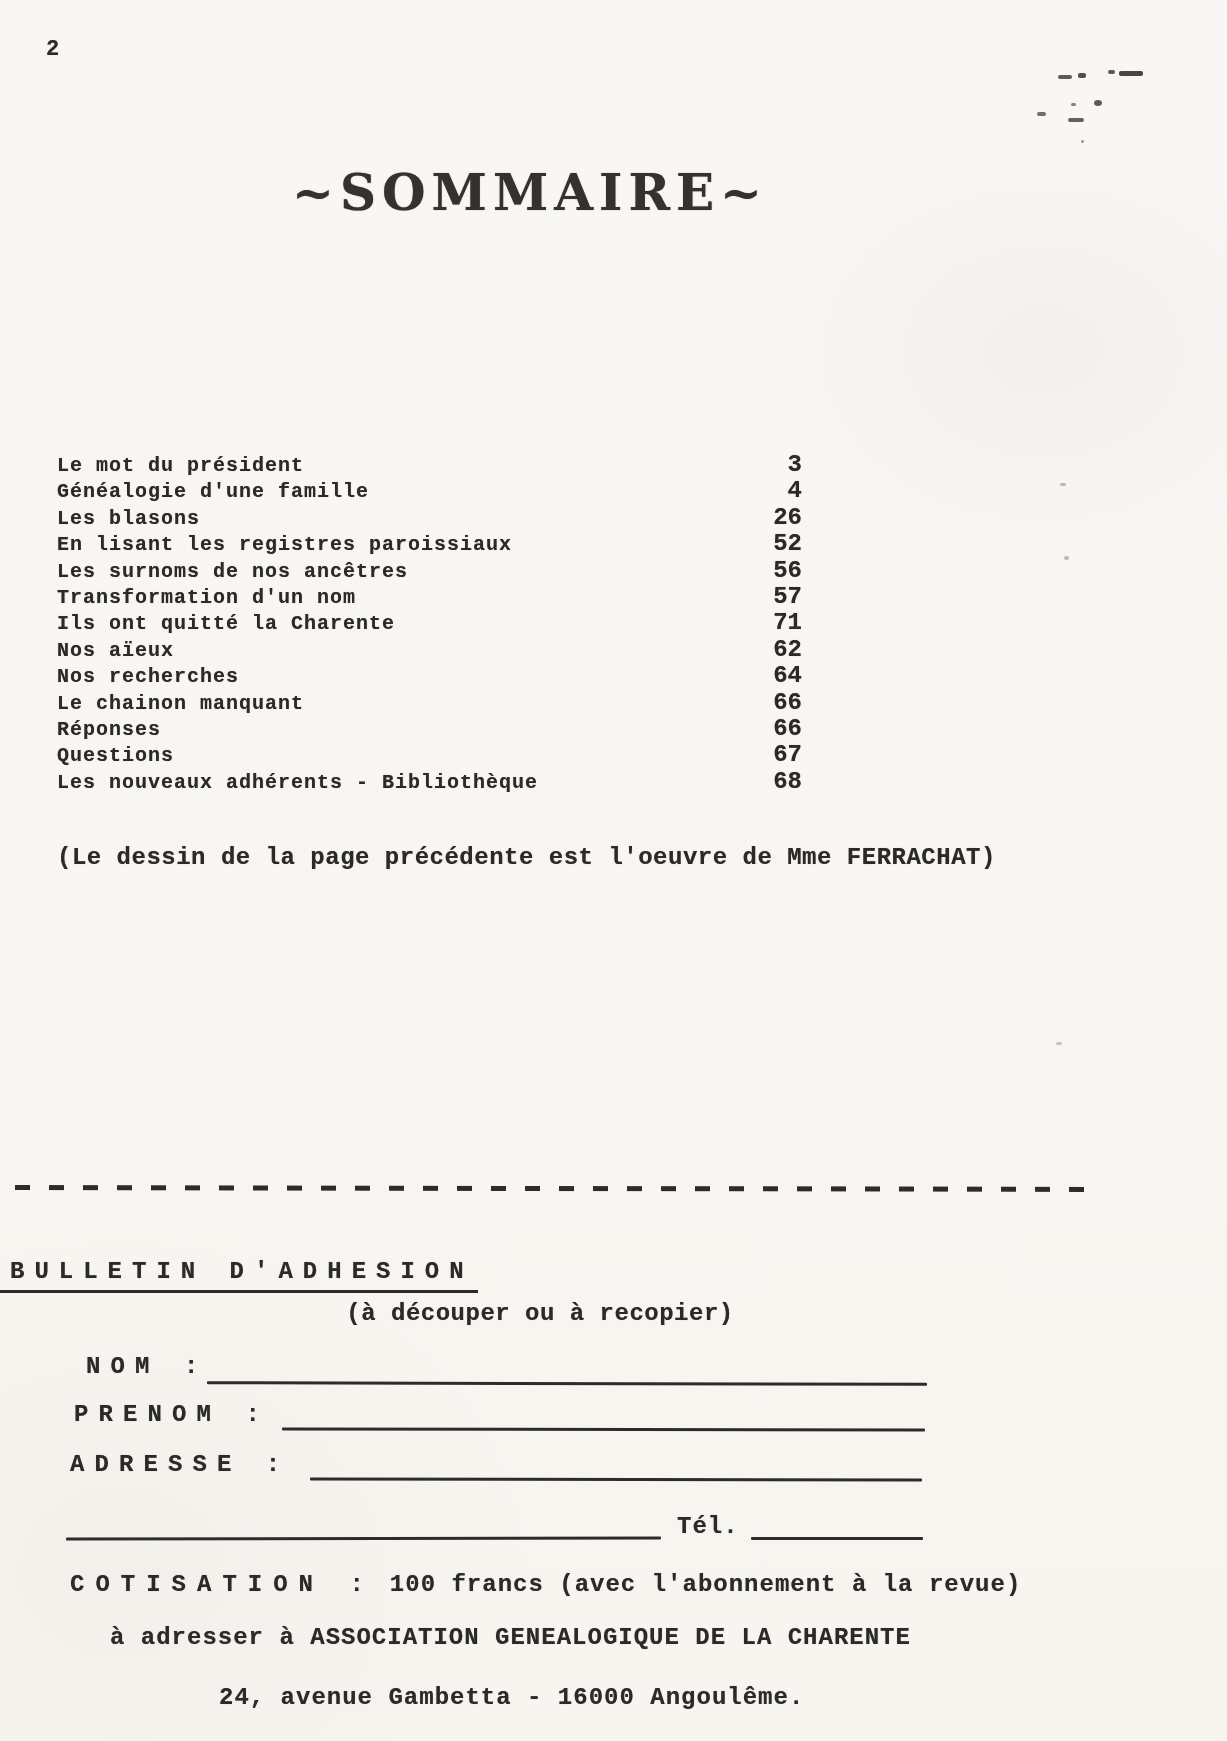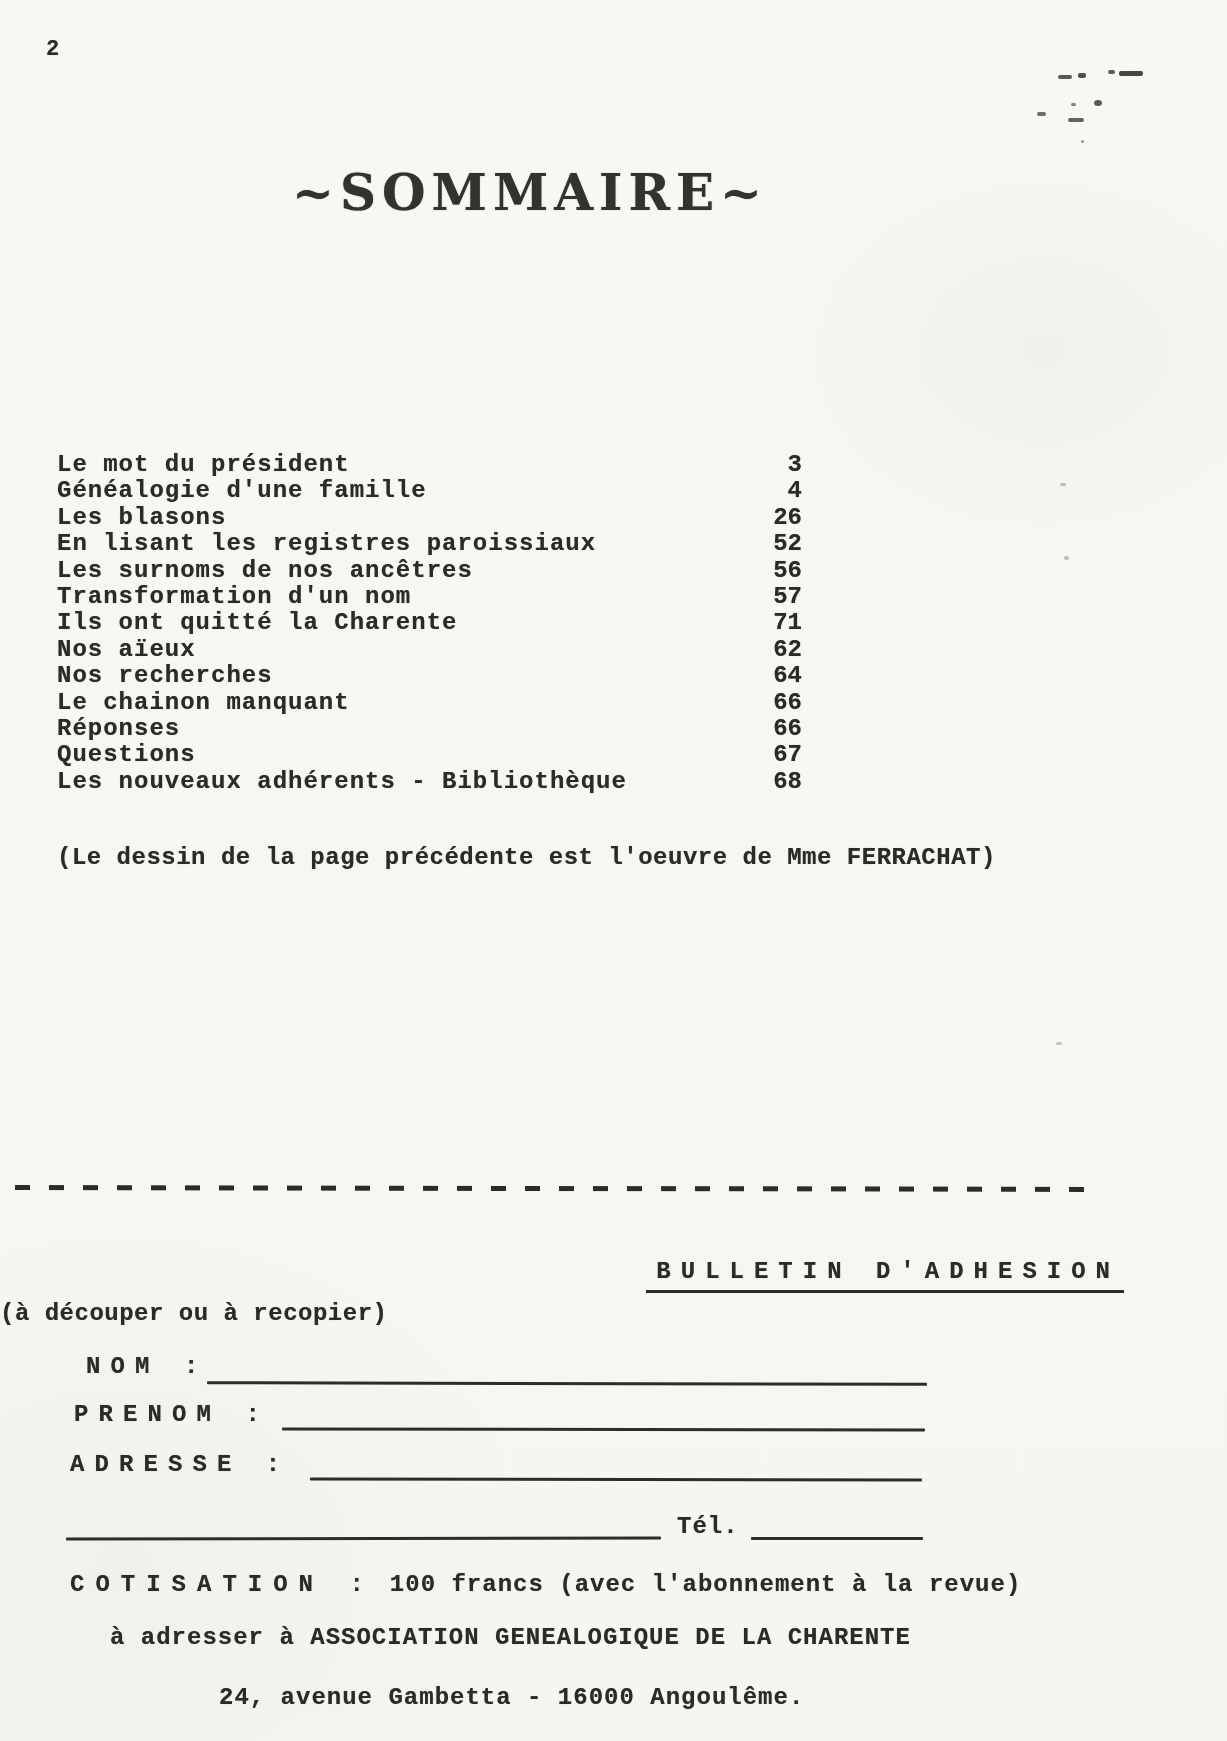--- a/index.html
+++ b/index.html
@@ -33,39 +33,39 @@
     font-family:"DejaVu Serif","Liberation Serif",serif;
     font-weight:700;font-size:50px;line-height:1;
     letter-spacing:6px;color:#34322d;
     text-shadow:0 0 1px rgba(44,42,38,0.6);
     white-space:nowrap;
   }
   #toc{
     position:absolute;top:451px;left:57px;width:745px;
   }
   .toc-row{display:flex;align-items:baseline;height:26.4px;}
-  .toc-label{flex:1;font-weight:700;font-size:24px;letter-spacing:1px;
+  .toc-label{flex:1;font-weight:700;font-size:20px;letter-spacing:1px;
     text-shadow:0 0 0.7px rgba(44,42,38,0.55);white-space:nowrap;overflow:visible;}
   .toc-page{width:62px;text-align:right;font-weight:700;font-size:24px;
     text-shadow:0 0 0.7px rgba(44,42,38,0.55);}
   #credit-note{top:845px;left:57px;letter-spacing:0.5px;}
   #divider{
     position:absolute;top:1186px;left:15px;width:1072px;height:5px;
     background:repeating-linear-gradient(to right,#2e2c28 0px,#2e2c28 15px,transparent 15px,transparent 34px);
     transform:rotate(0.1deg);
   }
-  #bulletin-heading-wrap{position:absolute;top:1258px;left:0;width:1080px;text-align:right;margin-left:44px;}
+  #bulletin-heading-wrap{position:absolute;top:1258px;left:0;width:1080px;text-align:left;}
   #bulletin-heading{
     display:inline-block;
     font-family:"Liberation Mono","DejaVu Sans Mono",monospace;
     font-weight:700;font-size:24px;letter-spacing:10px;
     border-bottom:3px solid #2e2c28;padding:0 4px 5px 10px;
     text-shadow:0 0 0.7px rgba(44,42,38,0.55);white-space:nowrap;
   }
-  #bulletin-sub-wrap{position:absolute;top:1300px;left:0;width:1080px;}
+  #bulletin-sub-wrap{position:absolute;top:1300px;left:0;width:1080px;text-align:center;}
   #bulletin-sub{
     display:inline-block;font-weight:700;font-size:24px;letter-spacing:0.5px;
     font-family:"Liberation Mono","DejaVu Sans Mono",monospace;
     text-shadow:0 0 0.7px rgba(44,42,38,0.55);white-space:nowrap;
   }
   .field-label{letter-spacing:0.42em;}
   #nom-label{top:1354px;left:86px;}
   #prenom-label{top:1402px;left:74px;text-align:right;}
   #adresse-label{top:1452px;left:70px;}
   #tel-label{top:1514px;left:677px;letter-spacing:1px;}

